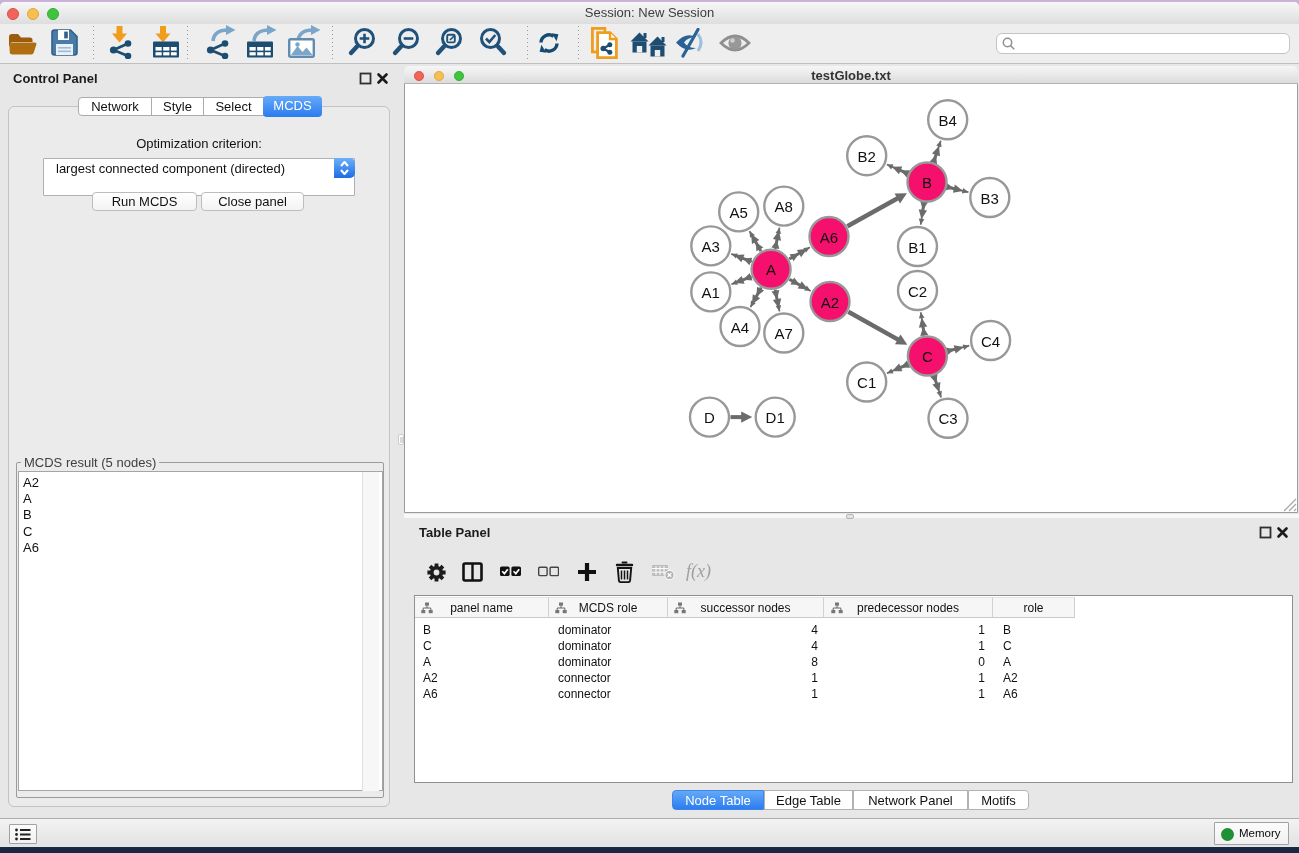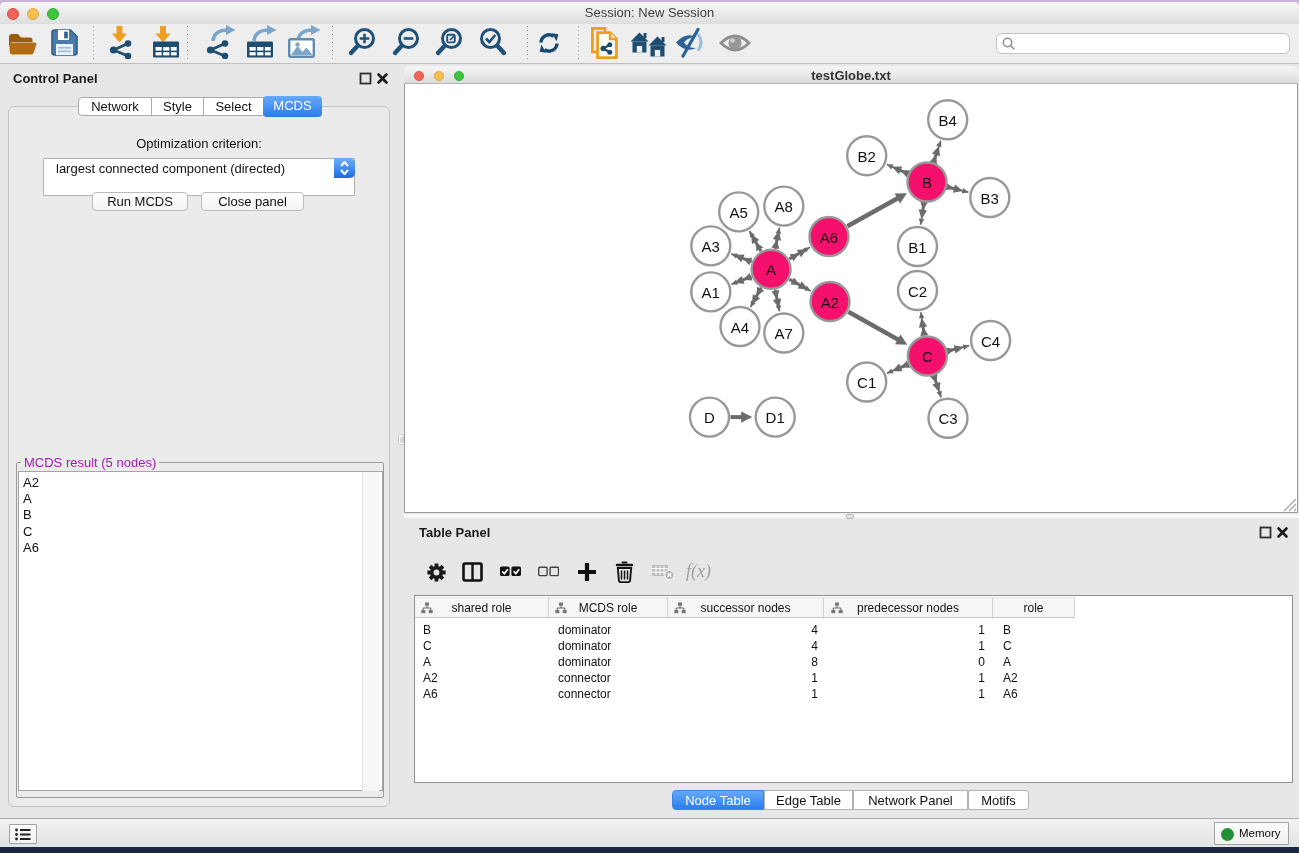--- a/index.html
+++ b/index.html
@@ -16,21 +16,21 @@
 
 .ptitle{font-size:13px;color:#1b1b1b;font-weight:bold;}
 .tab{position:absolute;top:97px;height:19px;background:#fff;border:1px solid #ababab;font-size:13px;color:#111;text-align:center;line-height:18px;}
 .tabsel{position:absolute;background:linear-gradient(#66aaf8,#2a7bef);color:#fff;border-radius:4px;font-size:13px;text-align:center;z-index:3;}
 #cpane{position:absolute;left:8px;top:106px;width:382px;height:701px;border:1px solid #c3c3c3;border-radius:6px;background:#ebebeb;}
 #optlabel{position:absolute;left:0;top:136px;width:398px;text-align:center;font-size:13px;color:#111;}
 #combo{position:absolute;left:43px;top:158px;width:312px;height:38px;background:#fff;border:1px solid #b0b0b0;border-radius:1px;}
 #combobtn{position:absolute;left:290px;top:-1px;width:21px;height:20px;background:linear-gradient(#6fb0f9,#1d6ce6);border-radius:0 5px 5px 0;}
 .btn{position:absolute;top:192px;height:19px;background:linear-gradient(#ffffff,#f3f3f3);border:1px solid #bdbdbd;border-radius:4px;font-size:13px;color:#111;text-align:center;line-height:17px;}
 #groupbox{position:absolute;left:16px;top:462px;width:368px;height:336px;border:1px solid #9b9b9b;border-radius:2px;}
-#grouplabel{position:absolute;left:21px;top:455px;background:#ebebeb;padding:0 3px;font-size:13px;color:#a21caf;}
+#grouplabel{position:absolute;left:21px;top:455px;background:#ebebeb;padding:0 3px;font-size:13px;color:#404040;}
 #mcdslist{position:absolute;left:18px;top:471px;width:365px;height:320px;background:#fff;border:1px solid #a5a5a5;font-size:13px;color:#111;line-height:16.2px;padding:3px 0 0 4px;}
 #mcdssb{position:absolute;left:343px;top:0px;width:17px;height:319px;background:#f7f7f7;border-left:1px solid #e0e0e0;}
 
 #gwin{position:absolute;left:404px;top:66px;width:894px;height:447px;background:#fff;border:1.5px solid #9b9b9b;border-radius:4px 4px 0 0;}
 #gtitle{position:absolute;left:404px;top:66px;width:894px;height:18px;background:linear-gradient(#f6f6f6,#dcdcdc);border-bottom:1px solid #b3b3b3;border-radius:4px 4px 0 0;}
 #gwintitle{position:absolute;left:404px;top:68px;width:894px;text-align:center;font-size:13px;font-weight:bold;color:#333;}
 
 #tbl{position:absolute;left:414px;top:595px;width:879px;height:188px;background:#fff;border:1px solid #909090;}
 .hcell{position:absolute;top:597px;height:21px;background:#f6f6f6;border-right:1px solid #d0d0d0;border-bottom:1px solid #c9c9c9;border-top:1px solid #e4e4e4;font-size:12px;color:#111;text-align:center;line-height:20px;}
 .trow{position:absolute;font-size:12px;color:#111;}
@@ -207,21 +207,21 @@
 <div class="tabsel" style="left:263px;top:96px;width:59px;height:21px;line-height:20px;">MCDS</div>
 <div id="optlabel">Optimization criterion:</div>
 <div id="combo">
   <div style="position:absolute;left:12px;top:2px;font-size:13px;color:#111;">largest connected component (directed)</div>
   <div id="combobtn">
     <svg width="21" height="20" viewBox="0 0 21 20">
         <path d="M7,8 l3.5,-4 l3.5,4 M7,12 l3.5,4 l3.5,-4" stroke="#fff" stroke-width="2" fill="none" stroke-linejoin="round"></path>
       </svg>
   </div>
 </div>
-<div class="btn" style="left:92px;width:96px;">Run MCDS</div>
+<div class="btn" style="left:92px;width:105px;">Run MCDS</div>
 <div class="btn" style="left:201px;width:103px;">Close panel</div>
 <div id="groupbox"></div>
 <div id="grouplabel">MCDS result (5 nodes)</div>
 <div id="mcdslist">A2<br>A<br>B<br>C<br>A6<div id="mcdssb"></div></div>
 
 <div class="abs" style="left:398px;top:434px;width:6px;height:11px;background:#fdfdfd;border:1px solid #cccccc;border-radius:2px;"></div>
 <div class="abs" style="left:399.5px;top:436.5px;width:3px;height:6px;background:#d8d8d8;"></div>
 
 <div id="gwin"></div>
 <div id="gtitle"></div>
@@ -405,21 +405,21 @@
 <g fill="#bdbdbd">
 <rect x="0" y="0" width="16" height="11" rx="1"></rect>
 </g>
 <path d="M0,3.6 h16 M0,7.2 h16 M4,1 v9 M8,1 v9 M12,1 v9" stroke="#fff" stroke-width="1"></path>
 <circle cx="17.5" cy="10" r="4.6" fill="#b3b3b3" stroke="#fff" stroke-width="1"></circle>
 <path d="M15.7,8.2 l3.6,3.6 M19.3,8.2 l-3.6,3.6" stroke="#fff" stroke-width="1.4"></path>
 </svg>
 <div class="abs" style="left:686px;top:561px;font-family:'Liberation Serif',serif;font-style:italic;font-size:18px;color:#9f9f9f;">f(x)</div>
 
 <div id="tbl"></div>
-<div class="hcell" style="left:415px;width:134px;">shared role</div>
+<div class="hcell" style="left:415px;width:134px;">panel name</div>
 <div class="hcell" style="left:549px;width:119px;">MCDS role</div>
 <div class="hcell" style="left:668px;width:156px;">successor nodes</div>
 <div class="hcell" style="left:824px;width:169px;">predecessor nodes</div>
 <div class="hcell" style="left:993px;width:82px;">role</div>
 <svg class="abs" style="left:420.5px;top:602px" width="12" height="12" viewBox="0 0 12 12">
 <path d="M6,3.5 v2.5 M2.2,9 v-3 h7.6 v3" stroke="#666" stroke-width="1" fill="none"></path>
 <rect x="4" y="0.5" width="4" height="3.2" fill="#777"></rect>
     <rect x="0.3" y="8" width="4" height="3.2" fill="#777"></rect>
     <rect x="7.7" y="8" width="4" height="3.2" fill="#777"></rect>
 </svg>

